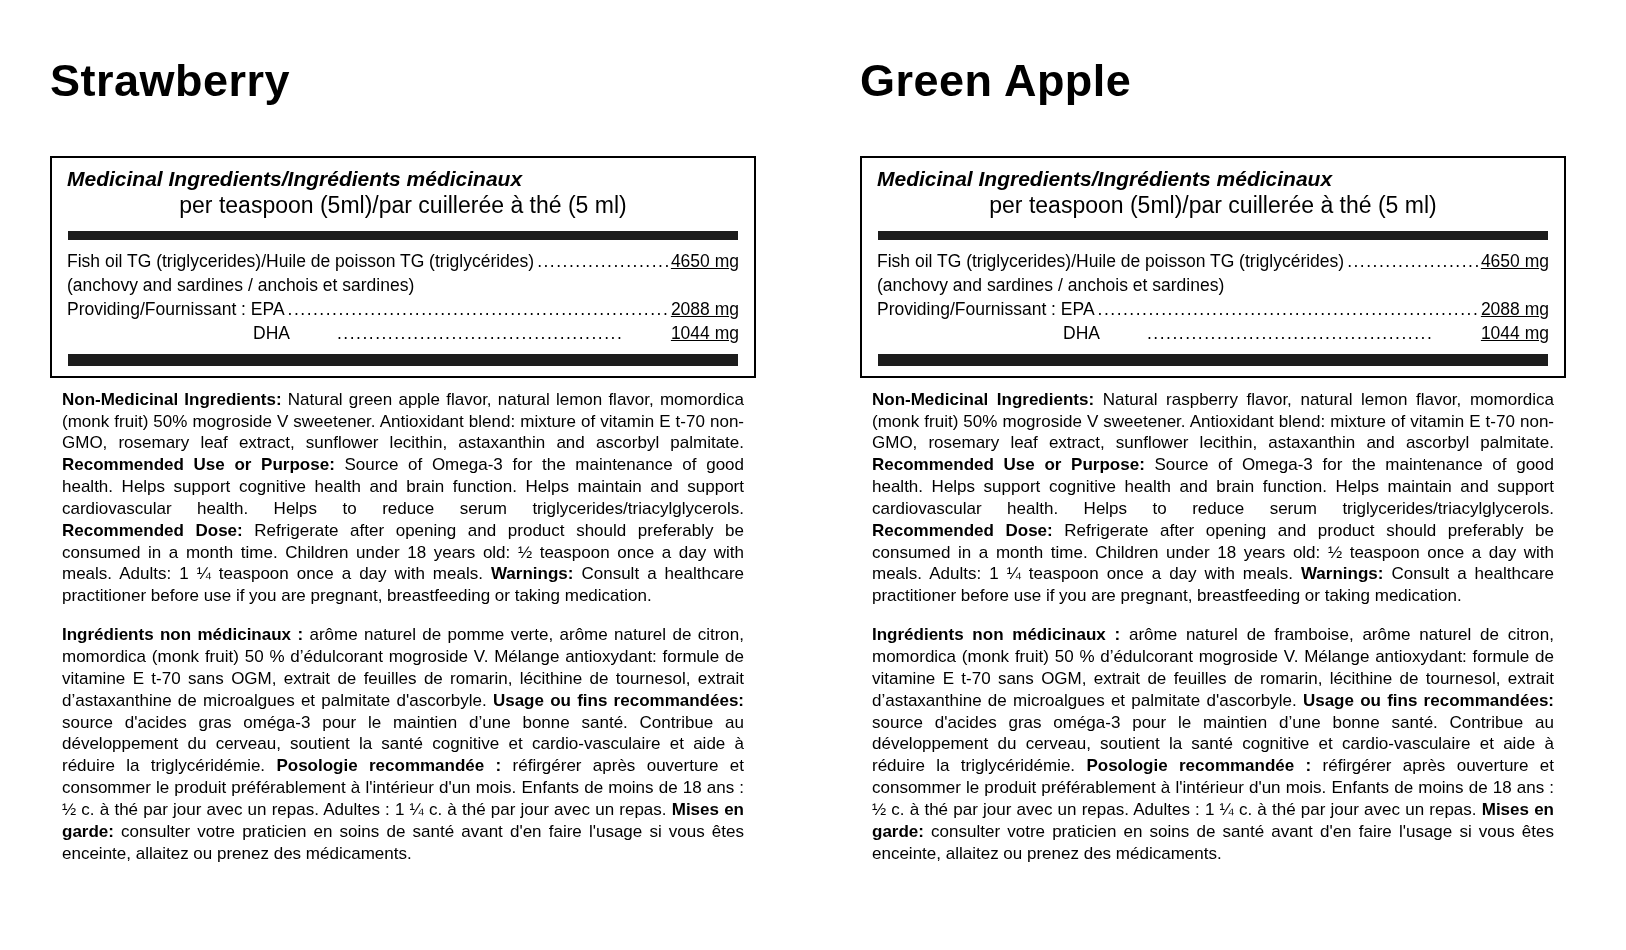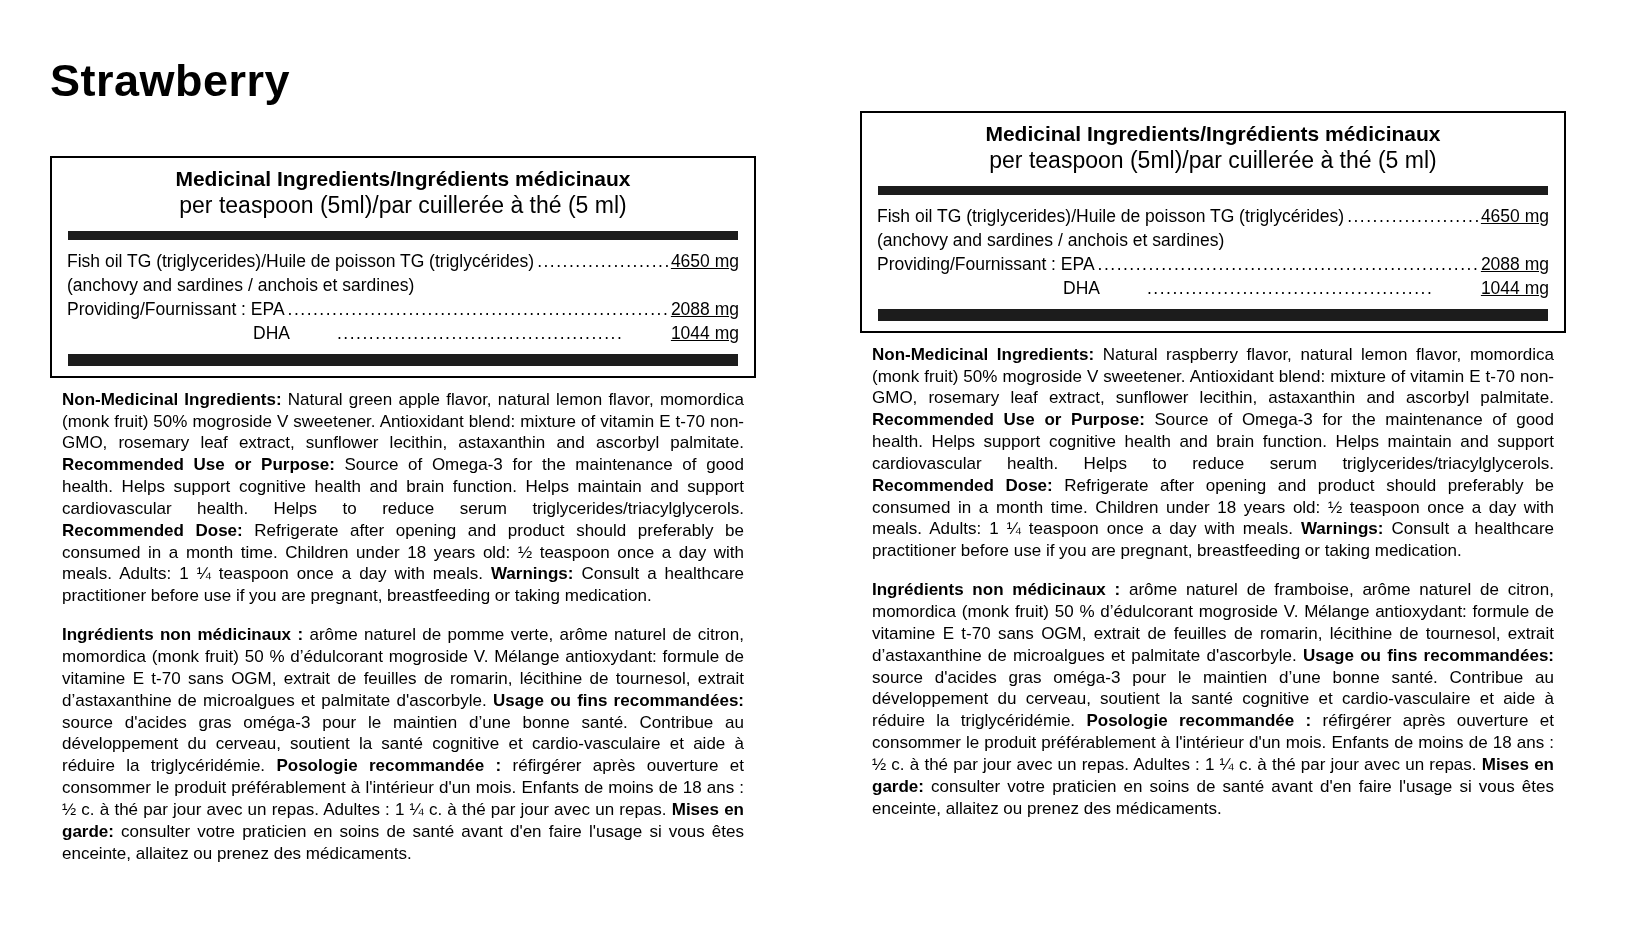--- a/index.html
+++ b/index.html
@@ -24,24 +24,24 @@
     line-height: 1;
     letter-spacing: 0.5px;
   }
   .med-box {
     margin-top: 53px;
     border: 2px solid #000000;
     padding: 9px 15px 10px;
     box-sizing: border-box;
   }
   .box-title {
-    text-align: center;
     font-weight: bold;
     font-size: 21px;
     line-height: 1.15;
+    font-style: italic;
   }
   .box-subtitle {
     text-align: center;
     font-size: 23px;
     line-height: 1.2;
     margin-top: 1px;
   }
   .bar { background: #1c1c1c; }
   .bar-top    { height: 9px;  margin: 11px 1px 9px; }
   .bar-bottom { height: 12px; margin: 9px 1px 0; }
@@ -106,20 +106,21 @@
       </div>
 
       <div class="bar bar-bottom"></div>
     </div>
 
     <p class="body-text"><b>Non-Medicinal Ingredients: </b><span>Natural green apple flavor, natural lemon flavor, momordica (monk fruit) 50% mogroside V sweetener. Antioxidant blend: mixture of vitamin E t-70 non-GMO, rosemary leaf extract, sunflower lecithin, astaxanthin and ascorbyl palmitate. </span><b>Recommended Use or Purpose: </b><span>Source of Omega-3 for the maintenance of good health. Helps support cognitive health and brain function. Helps maintain and support cardiovascular health. Helps to reduce serum triglycerides/triacylglycerols. </span><b>Recommended Dose: </b><span>Refrigerate after opening and product should preferably be consumed in a month time. Children under 18 years old: ½ teaspoon once a day with meals. Adults: 1 ¼ teaspoon once a day with meals. </span><b>Warnings: </b><span>Consult a healthcare practitioner before use if you are pregnant, breastfeeding or taking medication.</span></p>
     <p class="body-text"><b>Ingrédients non médicinaux : </b><span>arôme naturel de pomme verte, arôme naturel de citron, momordica (monk fruit) 50 % d’édulcorant mogroside V. Mélange antioxydant: formule de vitamine E t-70 sans OGM, extrait de feuilles de romarin, lécithine de tournesol, extrait d’astaxanthine de microalgues et palmitate d'ascorbyle. </span><b>Usage ou fins recommandées: </b><span>source d'acides gras oméga-3 pour le maintien d’une bonne santé. Contribue au développement du cerveau, soutient la santé cognitive et cardio-vasculaire et aide à réduire la triglycéridémie. </span><b>Posologie recommandée : </b><span>réfirgérer après ouverture et consommer le produit préférablement à l'intérieur d'un mois. Enfants de moins de 18 ans : ½ c. à thé par jour avec un repas. Adultes : 1 ¼ c. à thé par jour avec un repas. </span><b>Mises en garde: </b><span>consulter votre praticien en soins de santé avant d'en faire l'usage si vous êtes enceinte, allaitez ou prenez des médicaments.</span></p>
   </section>
 
   <section class="panel">
+    <h1 class="flavor">Green Apple</h1>
 
     <div class="med-box">
       <div class="box-title">Medicinal Ingredients/Ingrédients médicinaux</div>
       <div class="box-subtitle">per teaspoon (5ml)/par cuillerée à thé (5 ml)</div>
       <div class="bar bar-top"></div>
 
       <div class="ing-row">
         <span class="ing-label">Fish oil TG (triglycerides)/Huile de poisson TG (triglycérides)</span>
         <span class="leader"></span>
         <span class="ing-value">4650 mg</span>

